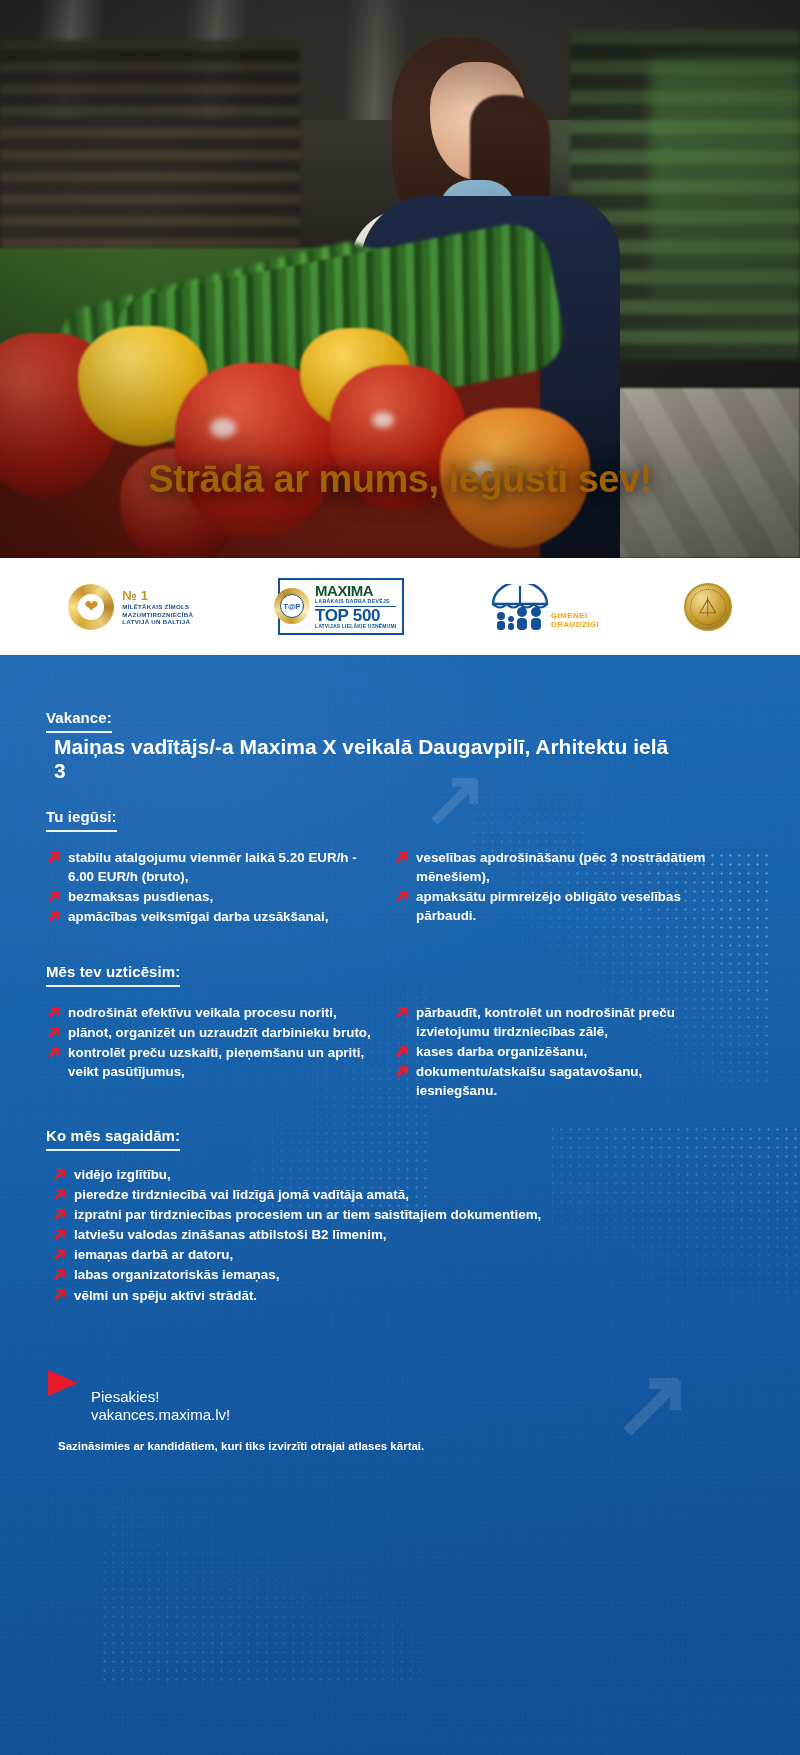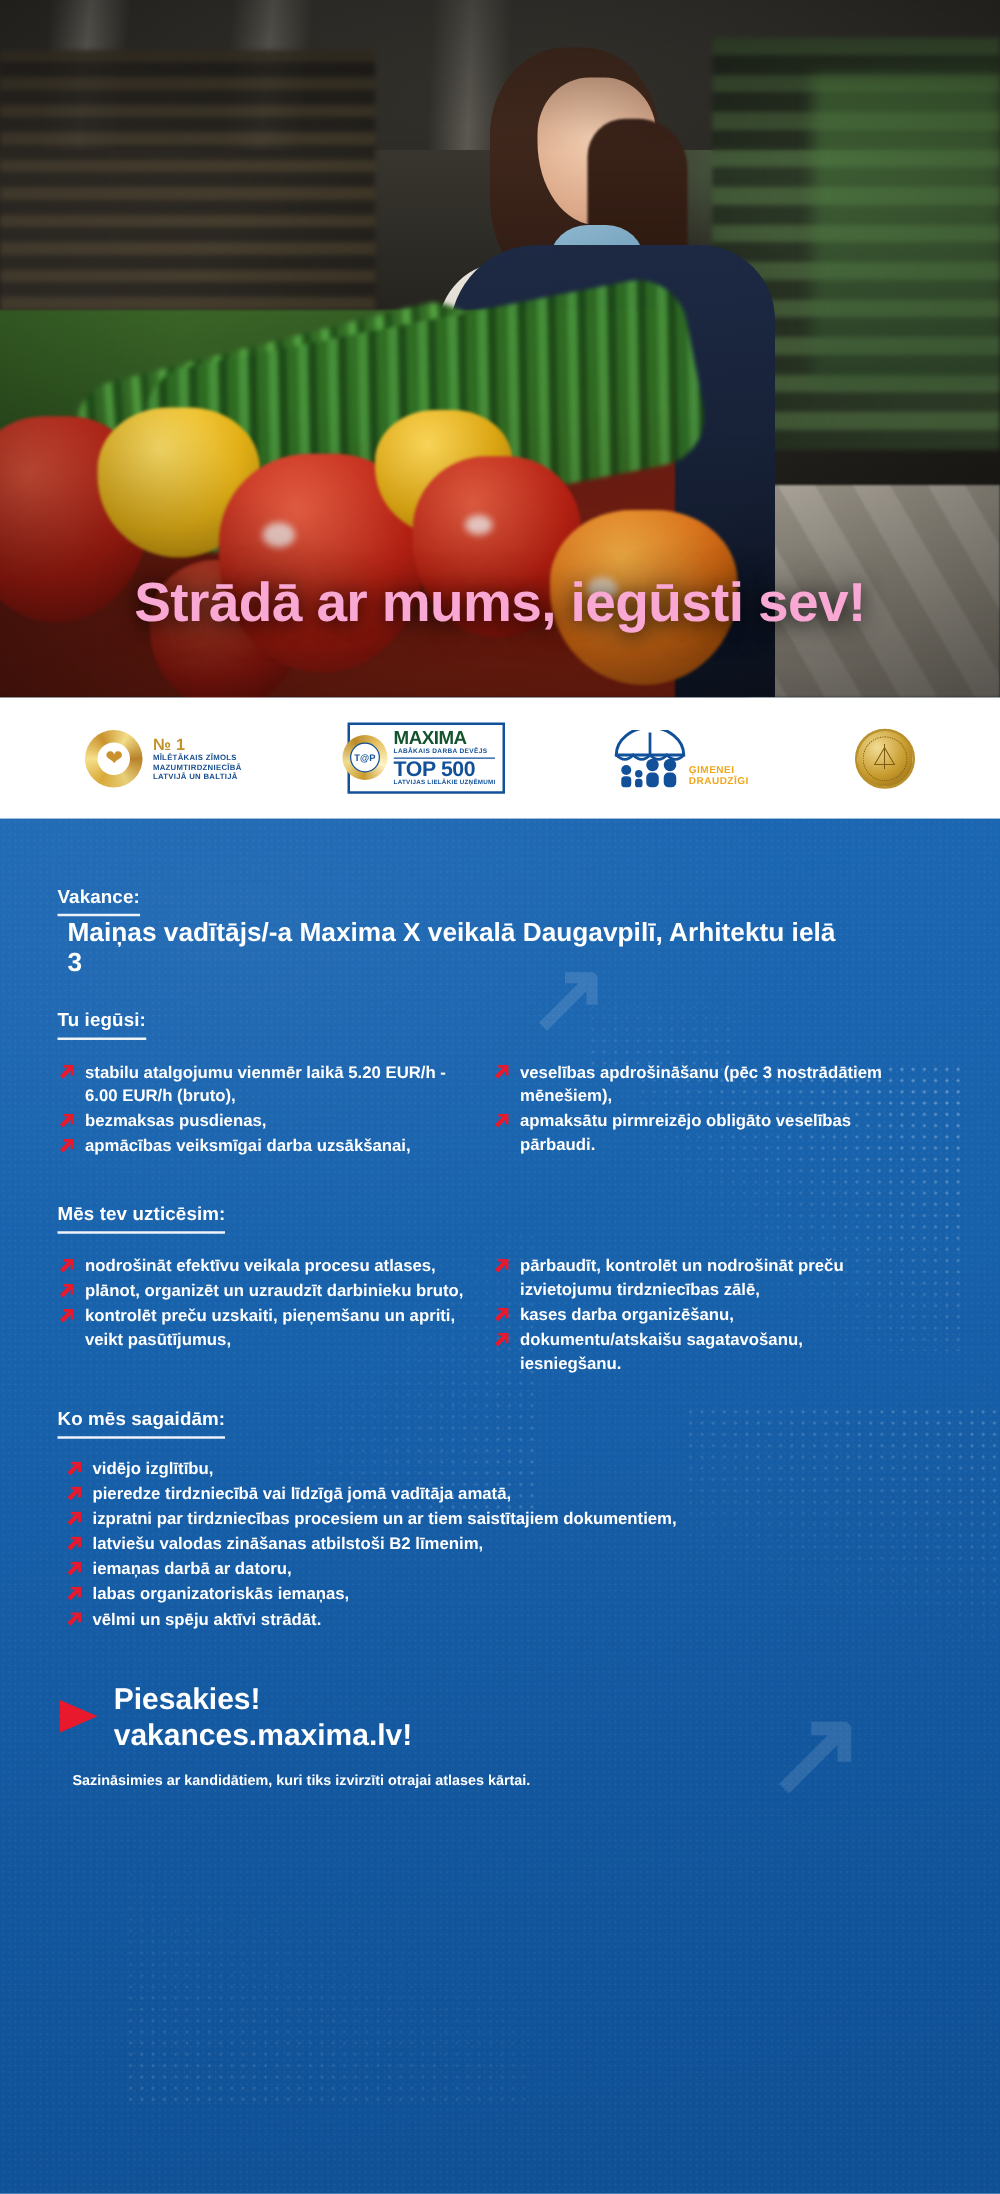--- a/index.html
+++ b/index.html
@@ -159,22 +159,22 @@
     position: absolute; inset: 0;
     background:
       linear-gradient(180deg, rgba(0,0,0,.28) 0%, rgba(0,0,0,0) 22%, rgba(0,0,0,0) 58%, rgba(0,0,0,.20) 100%),
       radial-gradient(ellipse at 50% 50%, rgba(0,0,0,0) 45%, rgba(0,0,0,.40) 100%);
   }
   .hero-title {
     position: absolute;
     left: 0; right: 0;
     top: 458px;
     text-align: center;
-    color: #f9a8d4;
-    font-size: 44px;
+    color: #a16207;
+    font-size: 38px;
     font-weight: 700;
     letter-spacing: -.5px;
     text-shadow: 0 2px 14px rgba(0,0,0,.65), 0 0 30px rgba(0,0,0,.5);
   }
 
   
   .badge-strip {
     position: absolute;
     top: 558px; left: 0;
     width: 800px; height: 97px;
@@ -374,21 +374,21 @@
     margin: 40px 0 0 48px;
   }
   .cta-arrow {
     width: 0; height: 0;
     border-left: 30px solid #e8192c;
     border-top: 13px solid transparent;
     border-bottom: 13px solid transparent;
     flex: none;
     margin-bottom: 2px;
   }
-  .cta-text { color: #ffffff; font-size: 24px; font-weight: 700; line-height: 1.22; }
+  .cta-text { color: #ffffff; font-size: 15px; font-weight: 400; line-height: 1.22; margin-top: 43px; }
 
   .footnote {
     position: relative;
     z-index: 3;
     color: #ffffff;
     font-size: 11.5px;
     font-weight: 600;
     margin: 16px 0 0 58px;
   }
 </style>
@@ -522,21 +522,21 @@
               <li>apmaksātu pirmreizējo obligāto veselības pārbaudi.</li>
             </ul>
         </div>
       </div>
 
       <div class="heading h-mes">Mēs tev uzticēsim:</div>
 
       <div class="cols">
         <div class="col">
           <ul class="arrow-list" id="duties-left">
-              <li>nodrošināt efektīvu veikala procesu atlases,</li>
+              <li>nodrošināt efektīvu veikala procesu noriti,</li>
               <li>plānot, organizēt un uzraudzīt darbinieku bruto,</li>
               <li>kontrolēt preču uzskaiti, pieņemšanu un apriti, veikt pasūtījumus,</li>
             </ul>
         </div>
         <div class="col">
           <ul class="arrow-list" id="duties-right">
               <li>pārbaudīt, kontrolēt un nodrošināt preču izvietojumu tirdzniecības zālē,</li>
               <li>kases darba organizēšanu,</li>
               <li>dokumentu/atskaišu sagatavošanu, iesniegšanu.</li>
             </ul>

